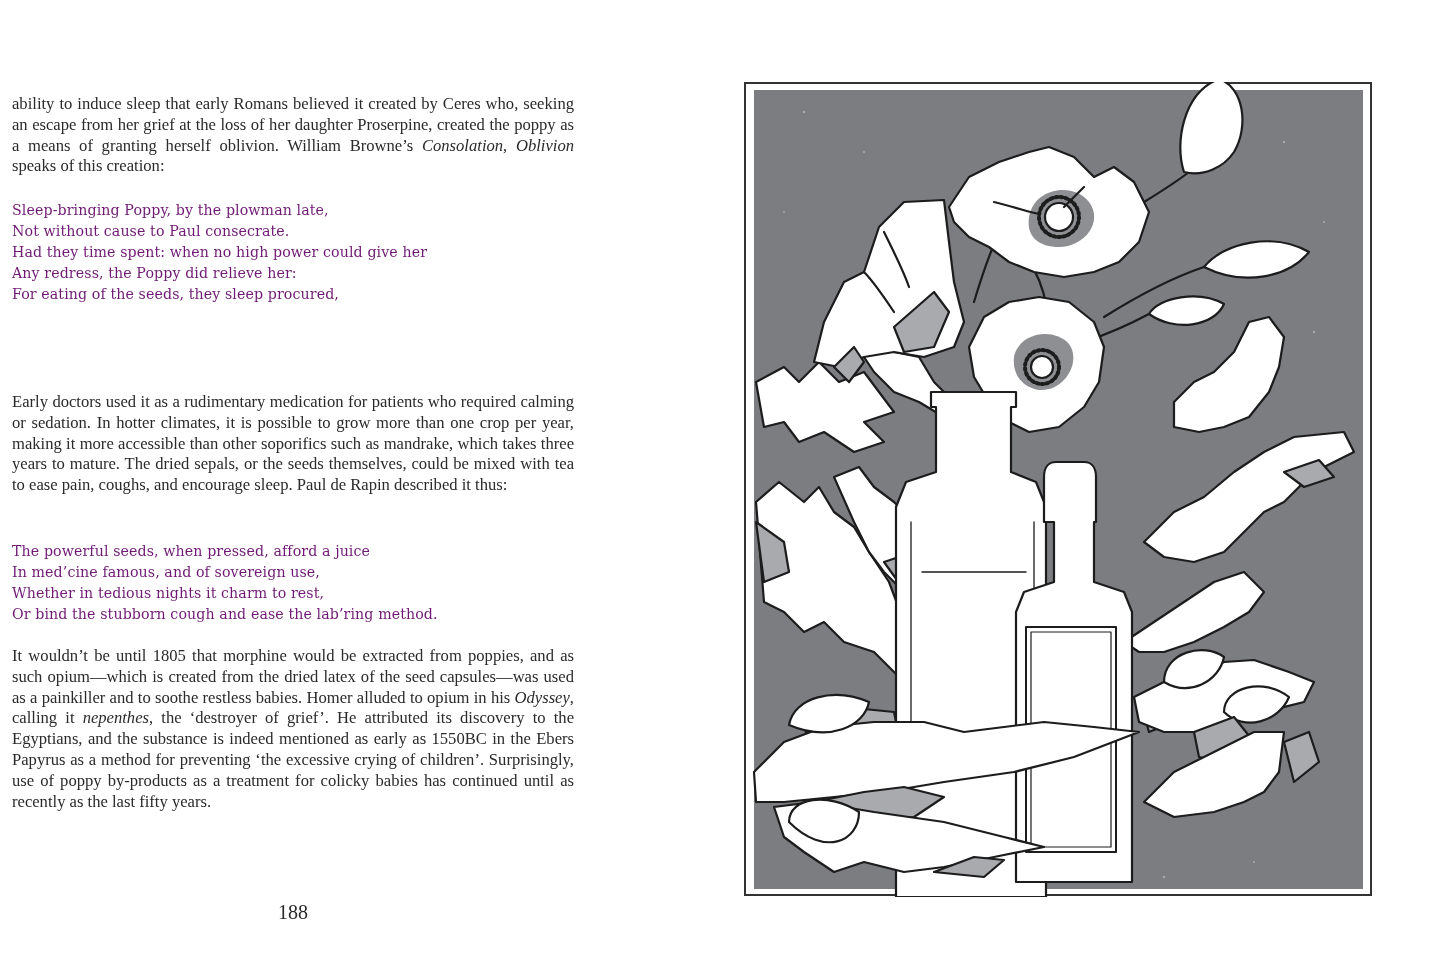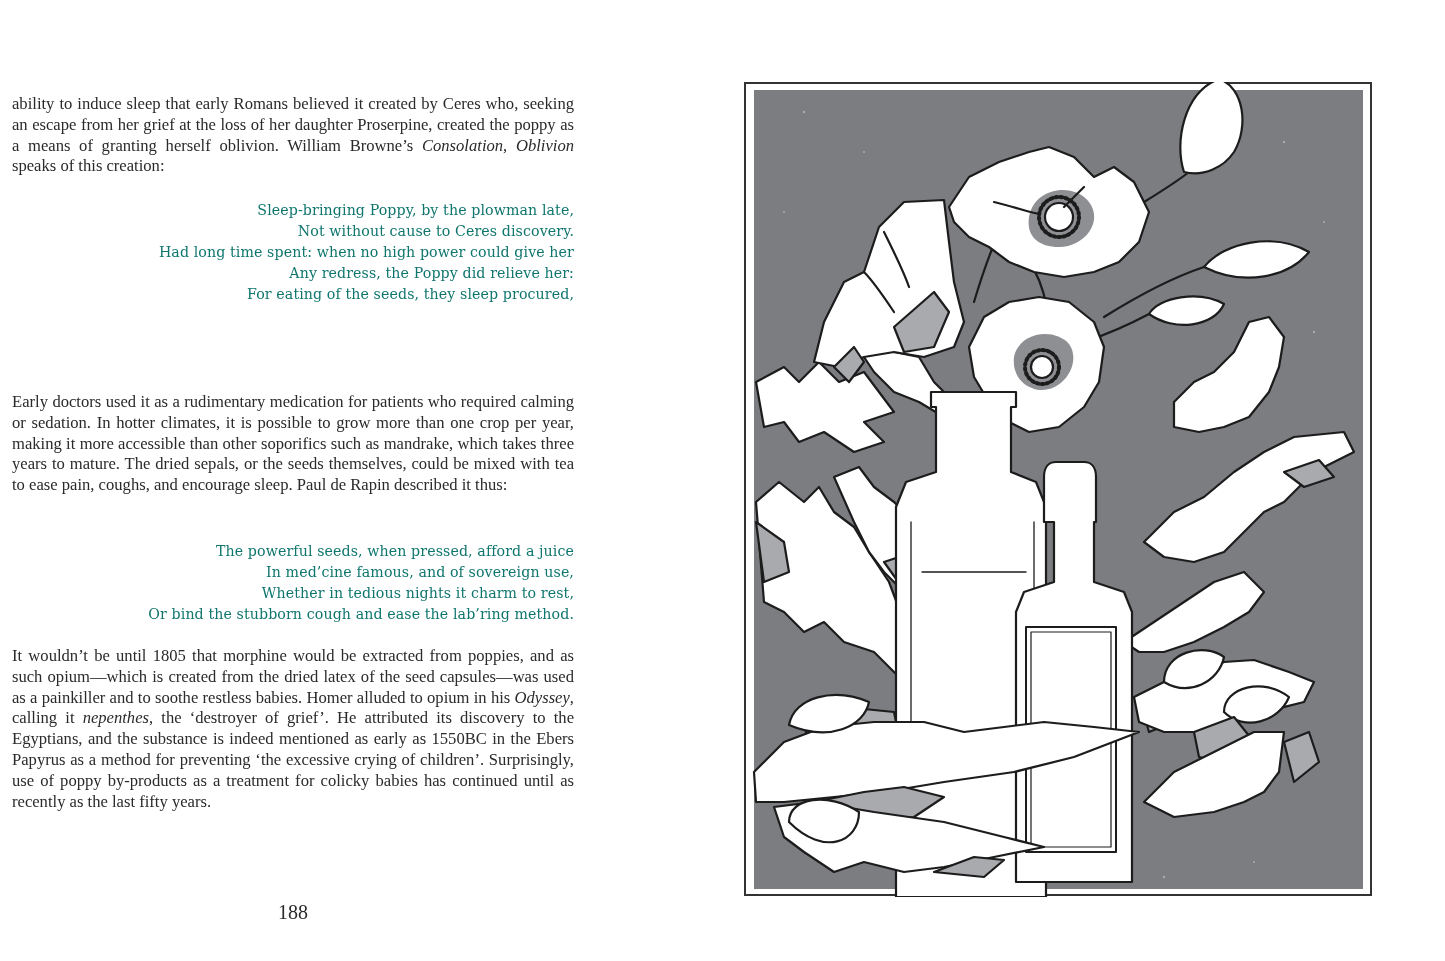--- a/index.html
+++ b/index.html
@@ -1,34 +1,34 @@
 <!DOCTYPE html>
 <html><head>
   <meta charset="utf-8">
   <style>
     html, body { margin: 0; padding: 0; background: #ffffff; }
     body { width: 1445px; height: 961px; position: relative; overflow: hidden; font-family: "Liberation Serif", "DejaVu Serif", serif; color: #2a2a2a; }
     .left-page { position: absolute; left: 0; top: 4px; width: 590px; height: 961px; }
     .para { position: absolute; left: 12px; width: 562px; font-size: 16.6px; line-height: 20.8px; text-align: justify; text-align-last: left; margin: 0; }
     .para em { font-style: italic; }
-    .verse { position: absolute; left: 12px; width: 562px; text-align: right; font-size: 15.6px; line-height: 21px; margin: 0; font-family: "DejaVu Serif", "Liberation Serif", serif; letter-spacing: 0.1px; color: #0f766e; }
+    .verse { position: absolute; left: 12px; width: 562px; text-align: left; font-size: 15.6px; line-height: 21px; margin: 0; font-family: "DejaVu Serif", "Liberation Serif", serif; letter-spacing: 0.1px; color: #701a75; }
     .verse .line { display: block; white-space: nowrap; font-size: 14.2px; }
     .folio { position: absolute; left: 278px; top: 897px; font-size: 20px; color: #2a2a2a; }
     .illus { position: absolute; left: 744px; top: 82px; width: 630px; height: 815px; }
     .illus svg { display: block; }
   </style>
 <style>.bg{fill:#7c7d81} .fw{fill:#ffffff} .fs{fill:#a9aaad} .fc{fill:#8e8f93} .illus svg g[stroke]{stroke:#1c1c1c}</style></head>
 <body>
 
 <div class="left-page">
   <p class="para" style="top:90px"><span>ability to induce sleep that early Romans believed it created by Ceres who, seeking an escape from her grief at the loss of her daughter Proserpine, created the poppy as a means of granting herself oblivion. William Browne’s </span><em>Consolation</em><span>, </span><em>Oblivion</em><span> speaks of this creation:</span></p>
   <div class="verse" style="top:196px">
       <span class="line">Sleep-bringing Poppy, by the plowman late,</span>
-      <span class="line">Not without cause to Ceres discovery.</span>
-      <span class="line">Had long time spent: when no high power could give her</span>
+      <span class="line">Not without cause to Paul consecrate.</span>
+      <span class="line">Had they time spent: when no high power could give her</span>
       <span class="line">Any redress, the Poppy did relieve her:</span>
       <span class="line">For eating of the seeds, they sleep procured,</span>
     </div>
   <p class="para" style="top:388px"><span>Early doctors used it as a rudimentary medication for patients who required calming or sedation. In hotter climates, it is possible to grow more than one crop per year, making it more accessible than other soporifics such as mandrake, which takes three years to mature. The dried sepals, or the seeds themselves, could be mixed with tea to ease pain, coughs, and encourage sleep. Paul de Rapin described it thus:</span></p>
   <div class="verse" style="top:537px">
       <span class="line">The powerful seeds, when pressed, afford a juice</span>
       <span class="line">In med’cine famous, and of sovereign use,</span>
       <span class="line">Whether in tedious nights it charm to rest,</span>
       <span class="line">Or bind the stubborn cough and ease the lab’ring method.</span>
     </div>

